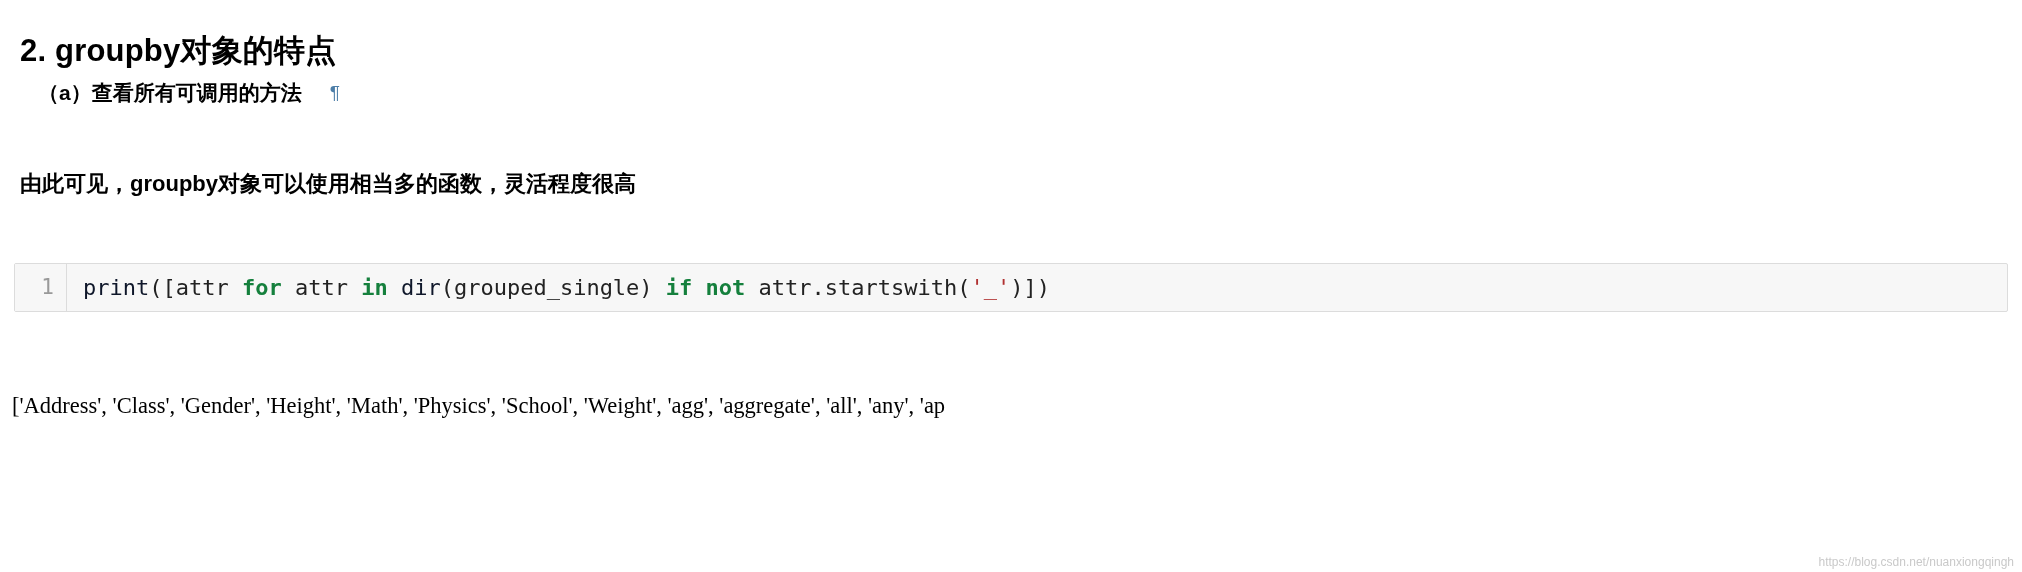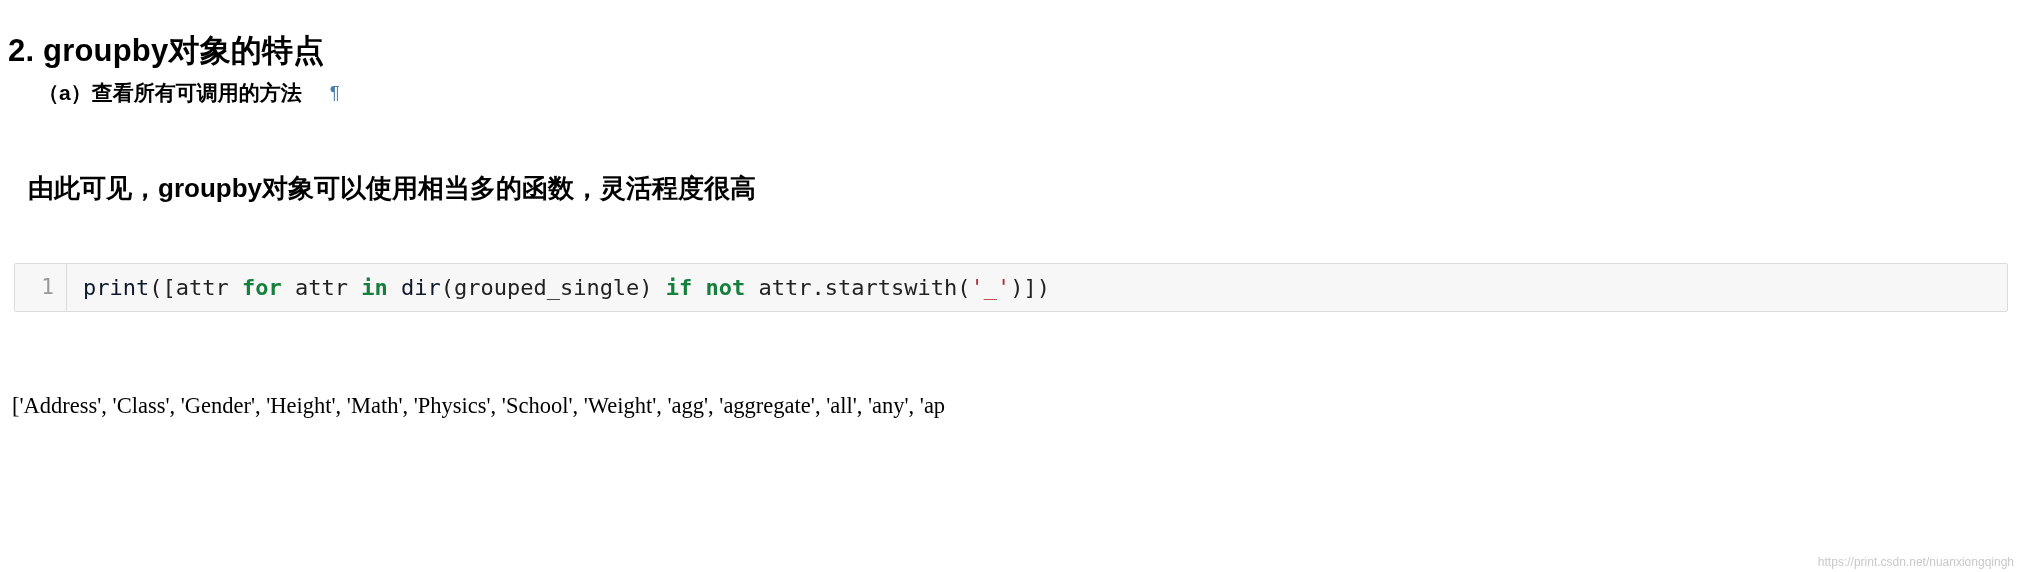--- a/index.html
+++ b/index.html
@@ -22,21 +22,21 @@
   .page {
     position: relative;
     width: 2022px;
     height: 572px;
     box-sizing: border-box;
     padding: 0 0 0 0;
   }
 
   .h-section {
     position: absolute;
-    left: 8px;
+    left: 20px;
     top: 5px;
     font-size: 31px;
     font-weight: bold;
     letter-spacing: 0.2px;
     line-height: 40px;
     white-space: nowrap;
   }
 
   .h-sub {
     position: absolute;
@@ -52,23 +52,23 @@
   .h-sub .anchor {
     color: #4d7ea8;
     font-size: 19px;
     margin-left: 28px;
     font-weight: normal;
     text-decoration: none;
   }
 
   .para {
     position: absolute;
-    left: 28px;
+    left: 20px;
     top: 147px;
-    font-size: 26px;
+    font-size: 22px;
     font-weight: bold;
     line-height: 30px;
     white-space: nowrap;
   }
 
   
   .code-cell {
     position: absolute;
     left: 14px;
     top: 263px;
@@ -157,15 +157,15 @@
   </div>
 
   <div class="output">
     <div>['Address', 'Class', 'Gender', 'Height', 'Math', 'Physics', 'School', 'Weight', 'agg', 'aggregate', 'all', 'any', 'ap</div>
     
     
     
     
   </div>
 
-  <div class="watermark">https://print.csdn.net/nuanxiongqingh</div>
+  <div class="watermark">https://blog.csdn.net/nuanxiongqingh</div>
 
 </div>
 
 </body></html>

